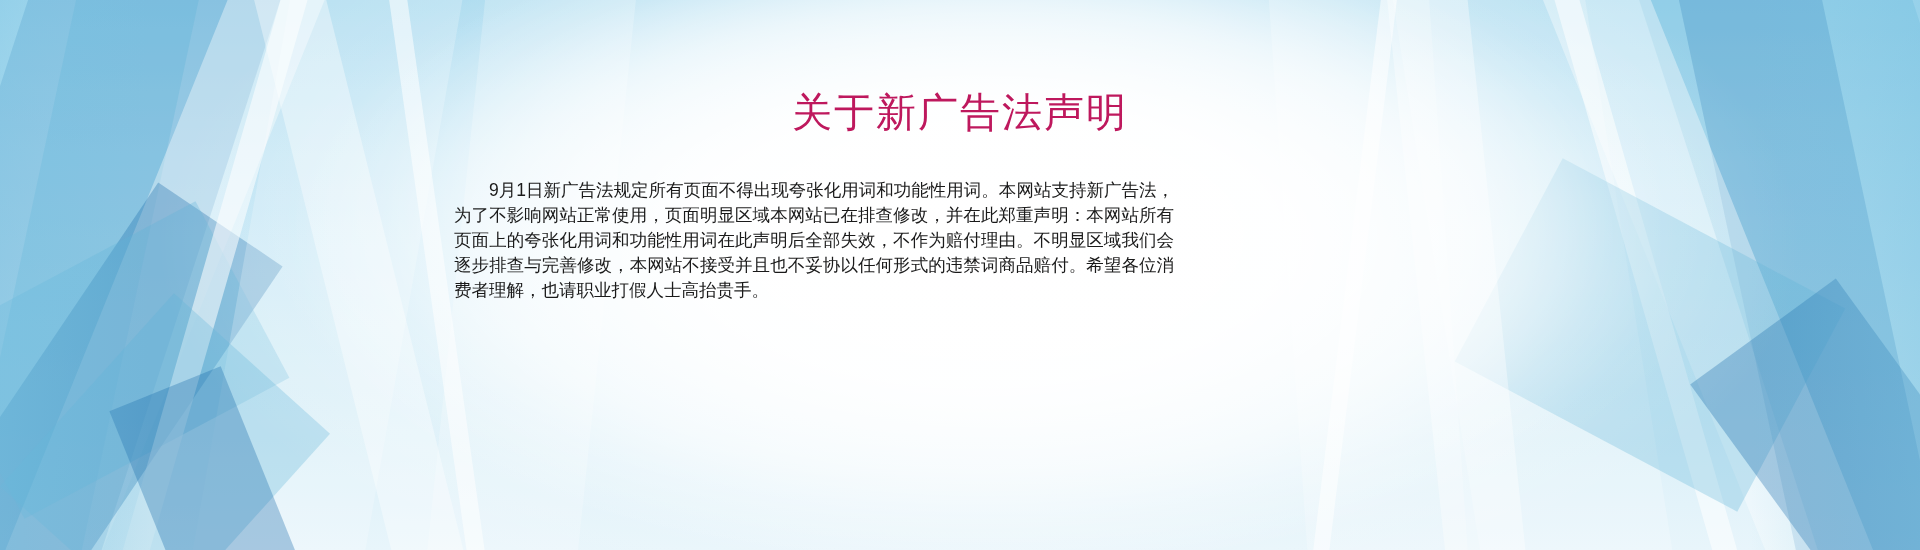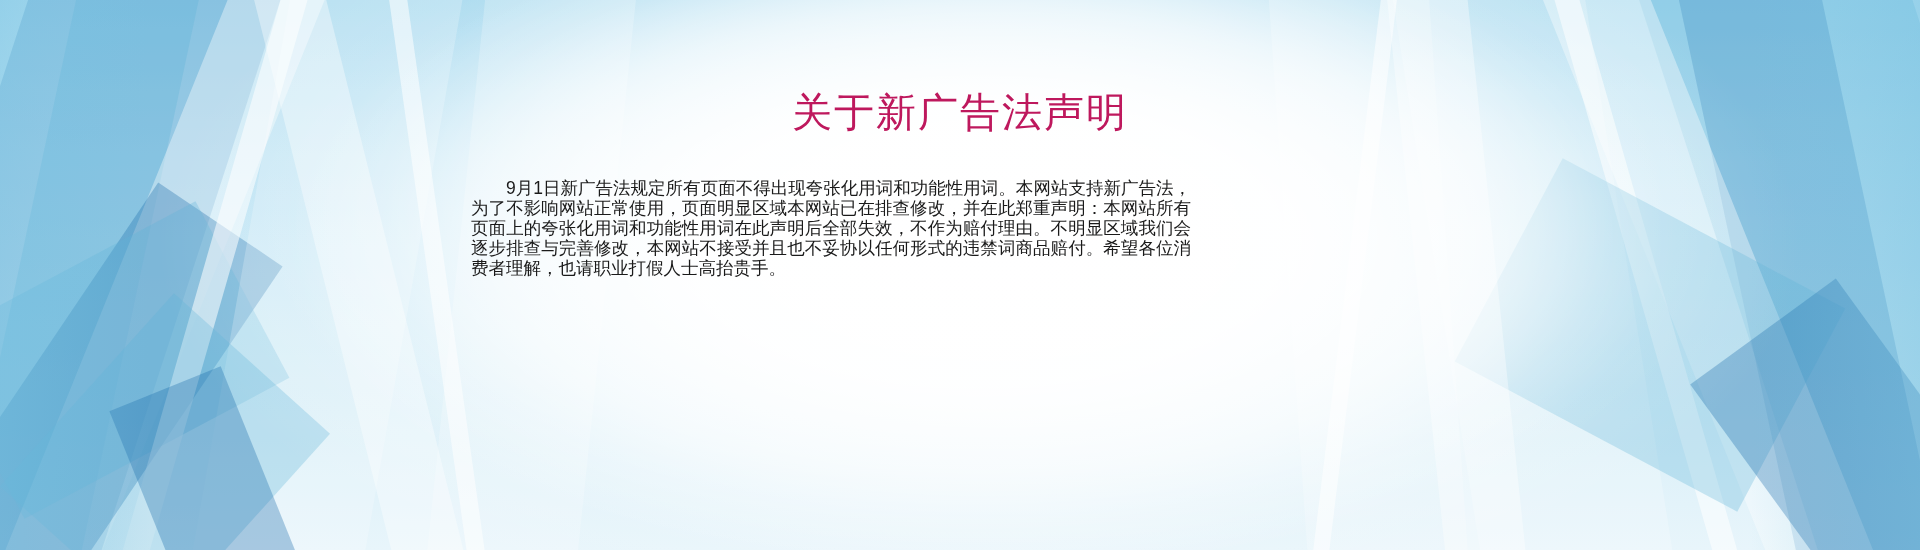--- a/index.html
+++ b/index.html
@@ -78,26 +78,26 @@
     width: 1920px;
     text-align: center;
     font-size: 40px;
     font-weight: normal;
     letter-spacing: 2px;
     color: #be185d;
     line-height: 1.2;
   }
   .body-block {
     position: absolute;
-    left: 471px;
+    left: 454px;
     top: 178px;
     width: 720px;
     color: #1a1a1a;
     font-size: 17.5px;
-    line-height: 20px;
+    line-height: 25px;
     text-align: justify;
     text-justify: inter-character;
   }
   .para {
     margin: 0;
   }
   .para.indent {
     text-indent: 2em;
   }
 </style>

